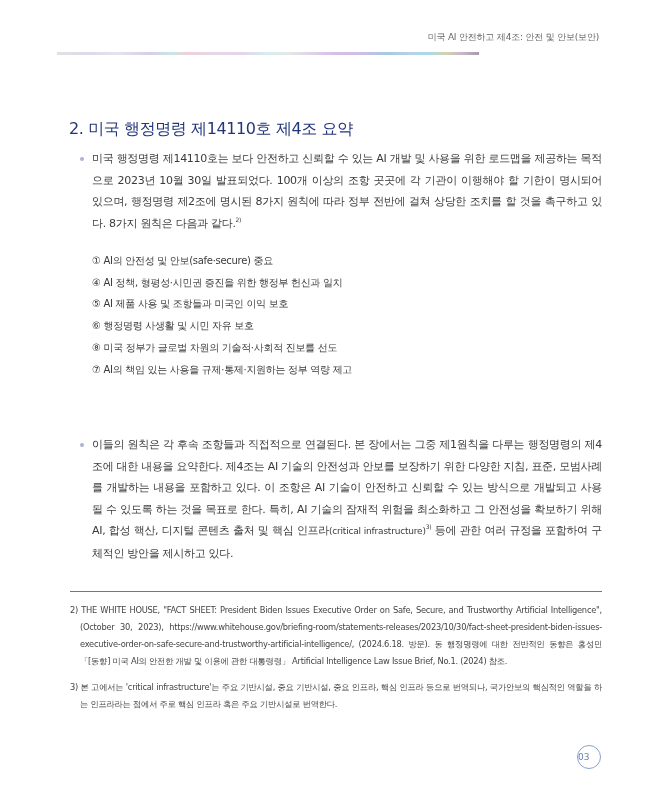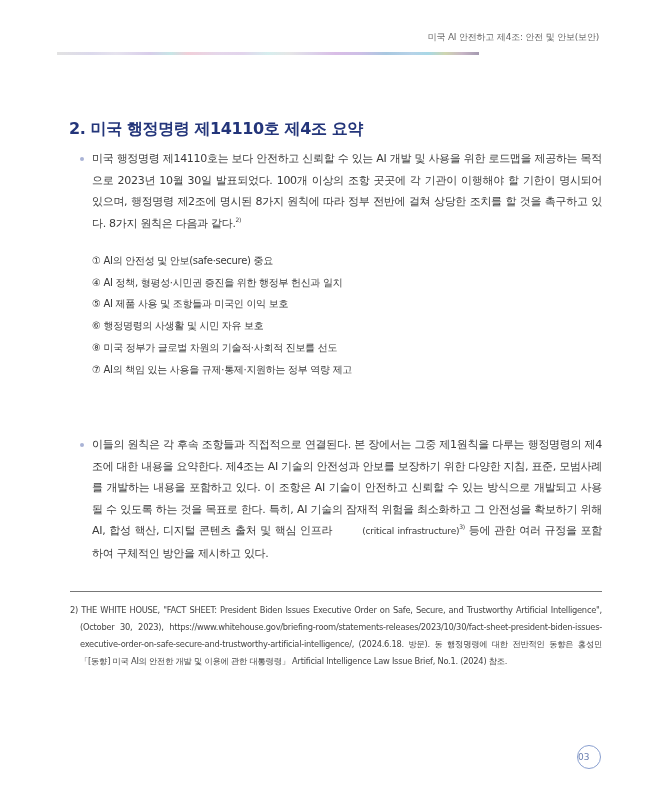--- a/index.html
+++ b/index.html
@@ -15,34 +15,34 @@
       position: absolute; top: 52px; left: 57px; width: 422px; height: 3px;
       background: linear-gradient(90deg,
         #e2e2e2 0%, #dcd9ec 8%, #e6e3ee 14%, #d8cdea 22%, #c7e6e6 27%, #f1cfd9 31%,
         #e5d7ea 38%, #e2d4ec 44%, #d6eeee 50%, #e6e6e6 55%, #ddd4ea 60%, #d9bde6 66%,
         #cdbfe6 72%, #a8c8e0 78%, #b6d2e8 84%, #a8d8e6 88%, #cfd6b0 92%, #c8b6c6 96%, #a49ab0 100%);
       width: 422px;
     }
     .header-rule { width: 422px; }
     .section-title {
       position: absolute; top: 119px; left: 69px;
-      font-size: 16px; font-weight: bold; color: #23357a; letter-spacing: -0.4px;
+      font-size: 16px; font-weight: normal; color: #23357a; letter-spacing: -0.4px;
     }
     .para {
       position: absolute; left: 92px; width: 510px;
       font-size: 11px; line-height: 21.6px; color: #3a3a3a; text-align: justify; letter-spacing: -0.3px;
     }
     .para .bullet {
       position: absolute; left: -12px; top: 9px; width: 4px; height: 4px; border-radius: 50%;
       background: #a9b3d6;
     }
     .para1 { top: 148px; }
     .para2 { top: 434px; }
     sup { font-size: 6px; vertical-align: super; line-height: 0; }
-    .en-small { font-size: 9px; letter-spacing: -0.2px; padding-left: 30px; }
+    .en-small { font-size: 9px; letter-spacing: -0.2px; }
     .principles {
       position: absolute; top: 250px; left: 92px; width: 520px; margin: 0; padding: 0; list-style: none;
     }
     .principles li {
       font-size: 10px; line-height: 21.7px; color: #3a3a3a; letter-spacing: -0.3px;
     }
     .fn-rule {
       position: absolute; top: 591px; left: 70px; width: 532px; height: 1px; background: #777;
     }
     .footnotes {
@@ -67,32 +67,36 @@
 
 <div class="para para1">
   <span class="bullet"></span>
   <span>미국 행정명령 제14110호는 보다 안전하고 신뢰할 수 있는 AI 개발 및 사용을 위한 로드맵을 제공하는 목적으로 2023년 10월 30일 발표되었다. 100개 이상의 조항 곳곳에 각 기관이 이행해야 할 기한이 명시되어 있으며, 행정명령 제2조에 명시된 8가지 원칙에 따라 정부 전반에 걸쳐 상당한 조치를 할 것을 촉구하고 있다. 8가지 원칙은 다음과 같다.</span><sup>2)</sup>
 </div>
 
 <ul class="principles">
   <li>① AI의 안전성 및 안보(safe·secure) 중요</li>
   <li>④ AI 정책, 형평성·시민권 증진을 위한 행정부 헌신과 일치</li>
   <li>⑤ AI 제품 사용 및 조항들과 미국인 이익 보호</li>
-  <li>⑥ 행정명령의 사생활 및 시민 자유 보호</li>
+  <li>⑥ 행정명령 사생활 및 시민 자유 보호</li>
   <li>⑧ 미국 정부가 글로벌 차원의 기술적·사회적 진보를 선도</li>
   <li>⑦ AI의 책임 있는 사용을 규제·통제·지원하는 정부 역량 제고</li>
 </ul>
 
 <div class="para para2">
   <span class="bullet"></span>
   <span>이들의 원칙은 각 후속 조항들과 직접적으로 연결된다. 본 장에서는 그중 제1원칙을 다루는 행정명령의 제4조에 대한 내용을 요약한다. 제4조는 AI 기술의 안전성과 안보를 보장하기 위한 다양한 지침, 표준, 모범사례를 개발하는 내용을 포함하고 있다. 이 조항은 AI 기술이 안전하고 신뢰할 수 있는 방식으로 개발되고 사용될 수 있도록 하는 것을 목표로 한다. 특히, AI 기술의 잠재적 위험을 최소화하고 그 안전성을 확보하기 위해 AI, 합성 핵산, 디지털 콘텐츠 출처 및  핵심 인프라</span><span class="en-small">(critical infrastructure)</span><sup>3)</sup><span> 등에 관한 여러 규정을 포함하여 구체적인 방안을 제시하고 있다.</span>
 </div>
 
 <div class="fn-rule"></div>
 
 <div class="footnotes">
   <div class="fn">
     <span>2)</span>
     <span>THE WHITE HOUSE, "FACT SHEET: President Biden Issues Executive Order on Safe, Secure, and Trustworthy Artificial Intelligence", (October 30, 2023), https://www.whitehouse.gov/briefing-room/statements-releases/2023/10/30/fact-sheet-president-biden-issues-executive-order-on-safe-secure-and-trustworthy-artificial-intelligence/, (2024.6.18. 방문). 동 행정명령에 대한 전반적인 동향은 홍성민 「[동향] 미국 AI의 안전한 개발 및 이용에 관한 대통령령」 Artificial Intelligence Law Issue Brief, No.1. (2024) 참조.</span>
   </div>
+  <div class="fn">
+    <span>3)</span>
+    <span>본 고에서는 'critical infrastructure'는 주요 기반시설, 중요 기반시설, 중요 인프라, 핵심 인프라 등으로 번역되나, 국가안보의 핵심적인 역할을 하는 인프라라는 점에서 주로 핵심 인프라 혹은 주요 기반시설로 번역한다.</span>
+  </div>
 </div>
 
 <div class="page-num">03</div>
 
 </body></html>

